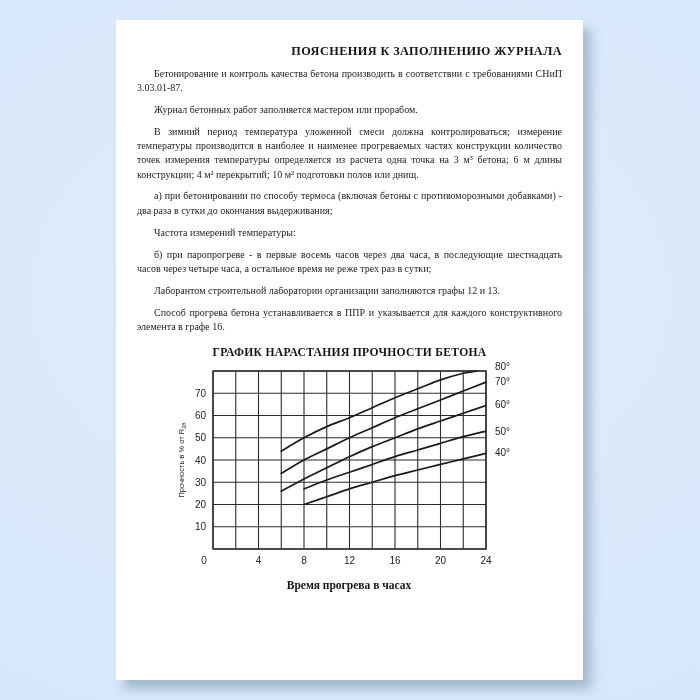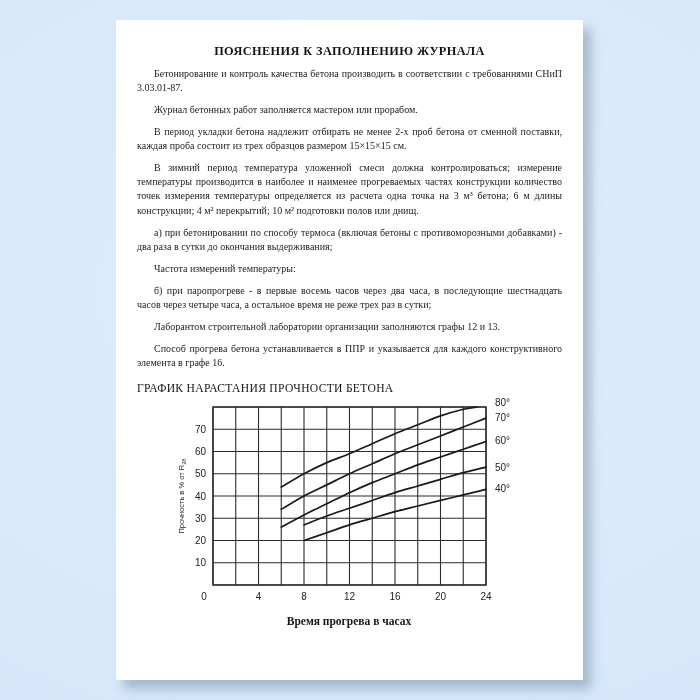--- a/index.html
+++ b/index.html
@@ -11,29 +11,29 @@
     position:absolute;inset:0;
     background:radial-gradient(130% 95% at 50% 42%, #e0edfc 0%, #d8e9fb 55%, #d0e3f7 100%);
   }
   .page{
     position:absolute;left:116px;top:20px;width:467px;height:660px;
     background:#ffffff;
     box-shadow:8px 9px 10px rgba(104,128,152,0.45);
   }
   .content{padding:24px 21px 0 21px;color:#1c1c1c;}
   h1.doc-title{
-    font-size:12.3px;font-weight:bold;text-align:center;
+    font-size:12.3px;font-weight:bold;text-align:right;
     letter-spacing:0.4px;margin:0 0 4px 0;color:#151515;
   }
   p.para{
     font-size:10px;line-height:14.3px;margin:7.6px 0 0 0;
     text-align:justify;text-indent:17px;color:#1c1c1c;
   }
   h2.chart-title{
-    font-size:11.6px;font-weight:normal;
+    font-size:11.6px;font-weight:bold;text-align:center;
     letter-spacing:0.3px;margin:12px 0 0 0;color:#151515;
   }
   .chart-wrap{margin:2px 0 0 36px;width:380px;}
   svg text{
     font-family:"Liberation Sans","DejaVu Sans",sans-serif;
     fill:#242424;
   }
   svg .axis-title{
     font-family:"Liberation Serif","DejaVu Serif",serif;
     font-weight:bold;font-size:11.5px;fill:#151515;
@@ -43,21 +43,20 @@
 <body>
 
 <div class="backdrop">
   <div class="page">
     <div class="content">
 
       <h1 class="doc-title">ПОЯСНЕНИЯ К ЗАПОЛНЕНИЮ ЖУРНАЛА</h1>
 
       <p class="para">Бетонирование и контроль качества бетона производить в соответствии с требованиями СНиП 3.03.01-87.</p>
       <p class="para">Журнал бетонных работ заполняется мастером или прорабом.</p>
-      <p class="para">В период укладки бетона надлежит отбирать не менее 2-х проб бетона от сменной поставки, каждая проба состоит из трех образцов размером 15×15×15 см.</p>
       <p class="para">В зимний период температура уложенной смеси должна контролироваться; измерение температуры производится в наиболее и наименее прогреваемых частях конструкции количество точек измерения температуры определяется из расчета одна точка на 3 м³ бетона; 6 м длины конструкции; 4 м² перекрытий; 10 м² подготовки полов или днищ.</p>
       <p class="para">а) при бетонировании по способу термоса (включая бетоны с противоморозными добавками) - два раза в сутки до окончания выдерживания;</p>
       <p class="para">Частота измерений температуры:</p>
       <p class="para">б) при паропрогреве - в первые восемь часов через два часа, в последующие шестнадцать часов через четыре часа, а остальное время не реже трех раз в сутки;</p>
       <p class="para">Лаборантом строительной лаборатории организации заполняются графы 12 и 13.</p>
       <p class="para">Способ прогрева бетона устанавливается в ППР и указывается для каждого конструктивного элемента в графе 16.</p>
 
       <h2 class="chart-title">ГРАФИК НАРАСТАНИЯ ПРОЧНОСТИ БЕТОНА</h2>
 
       <div class="chart-wrap">

